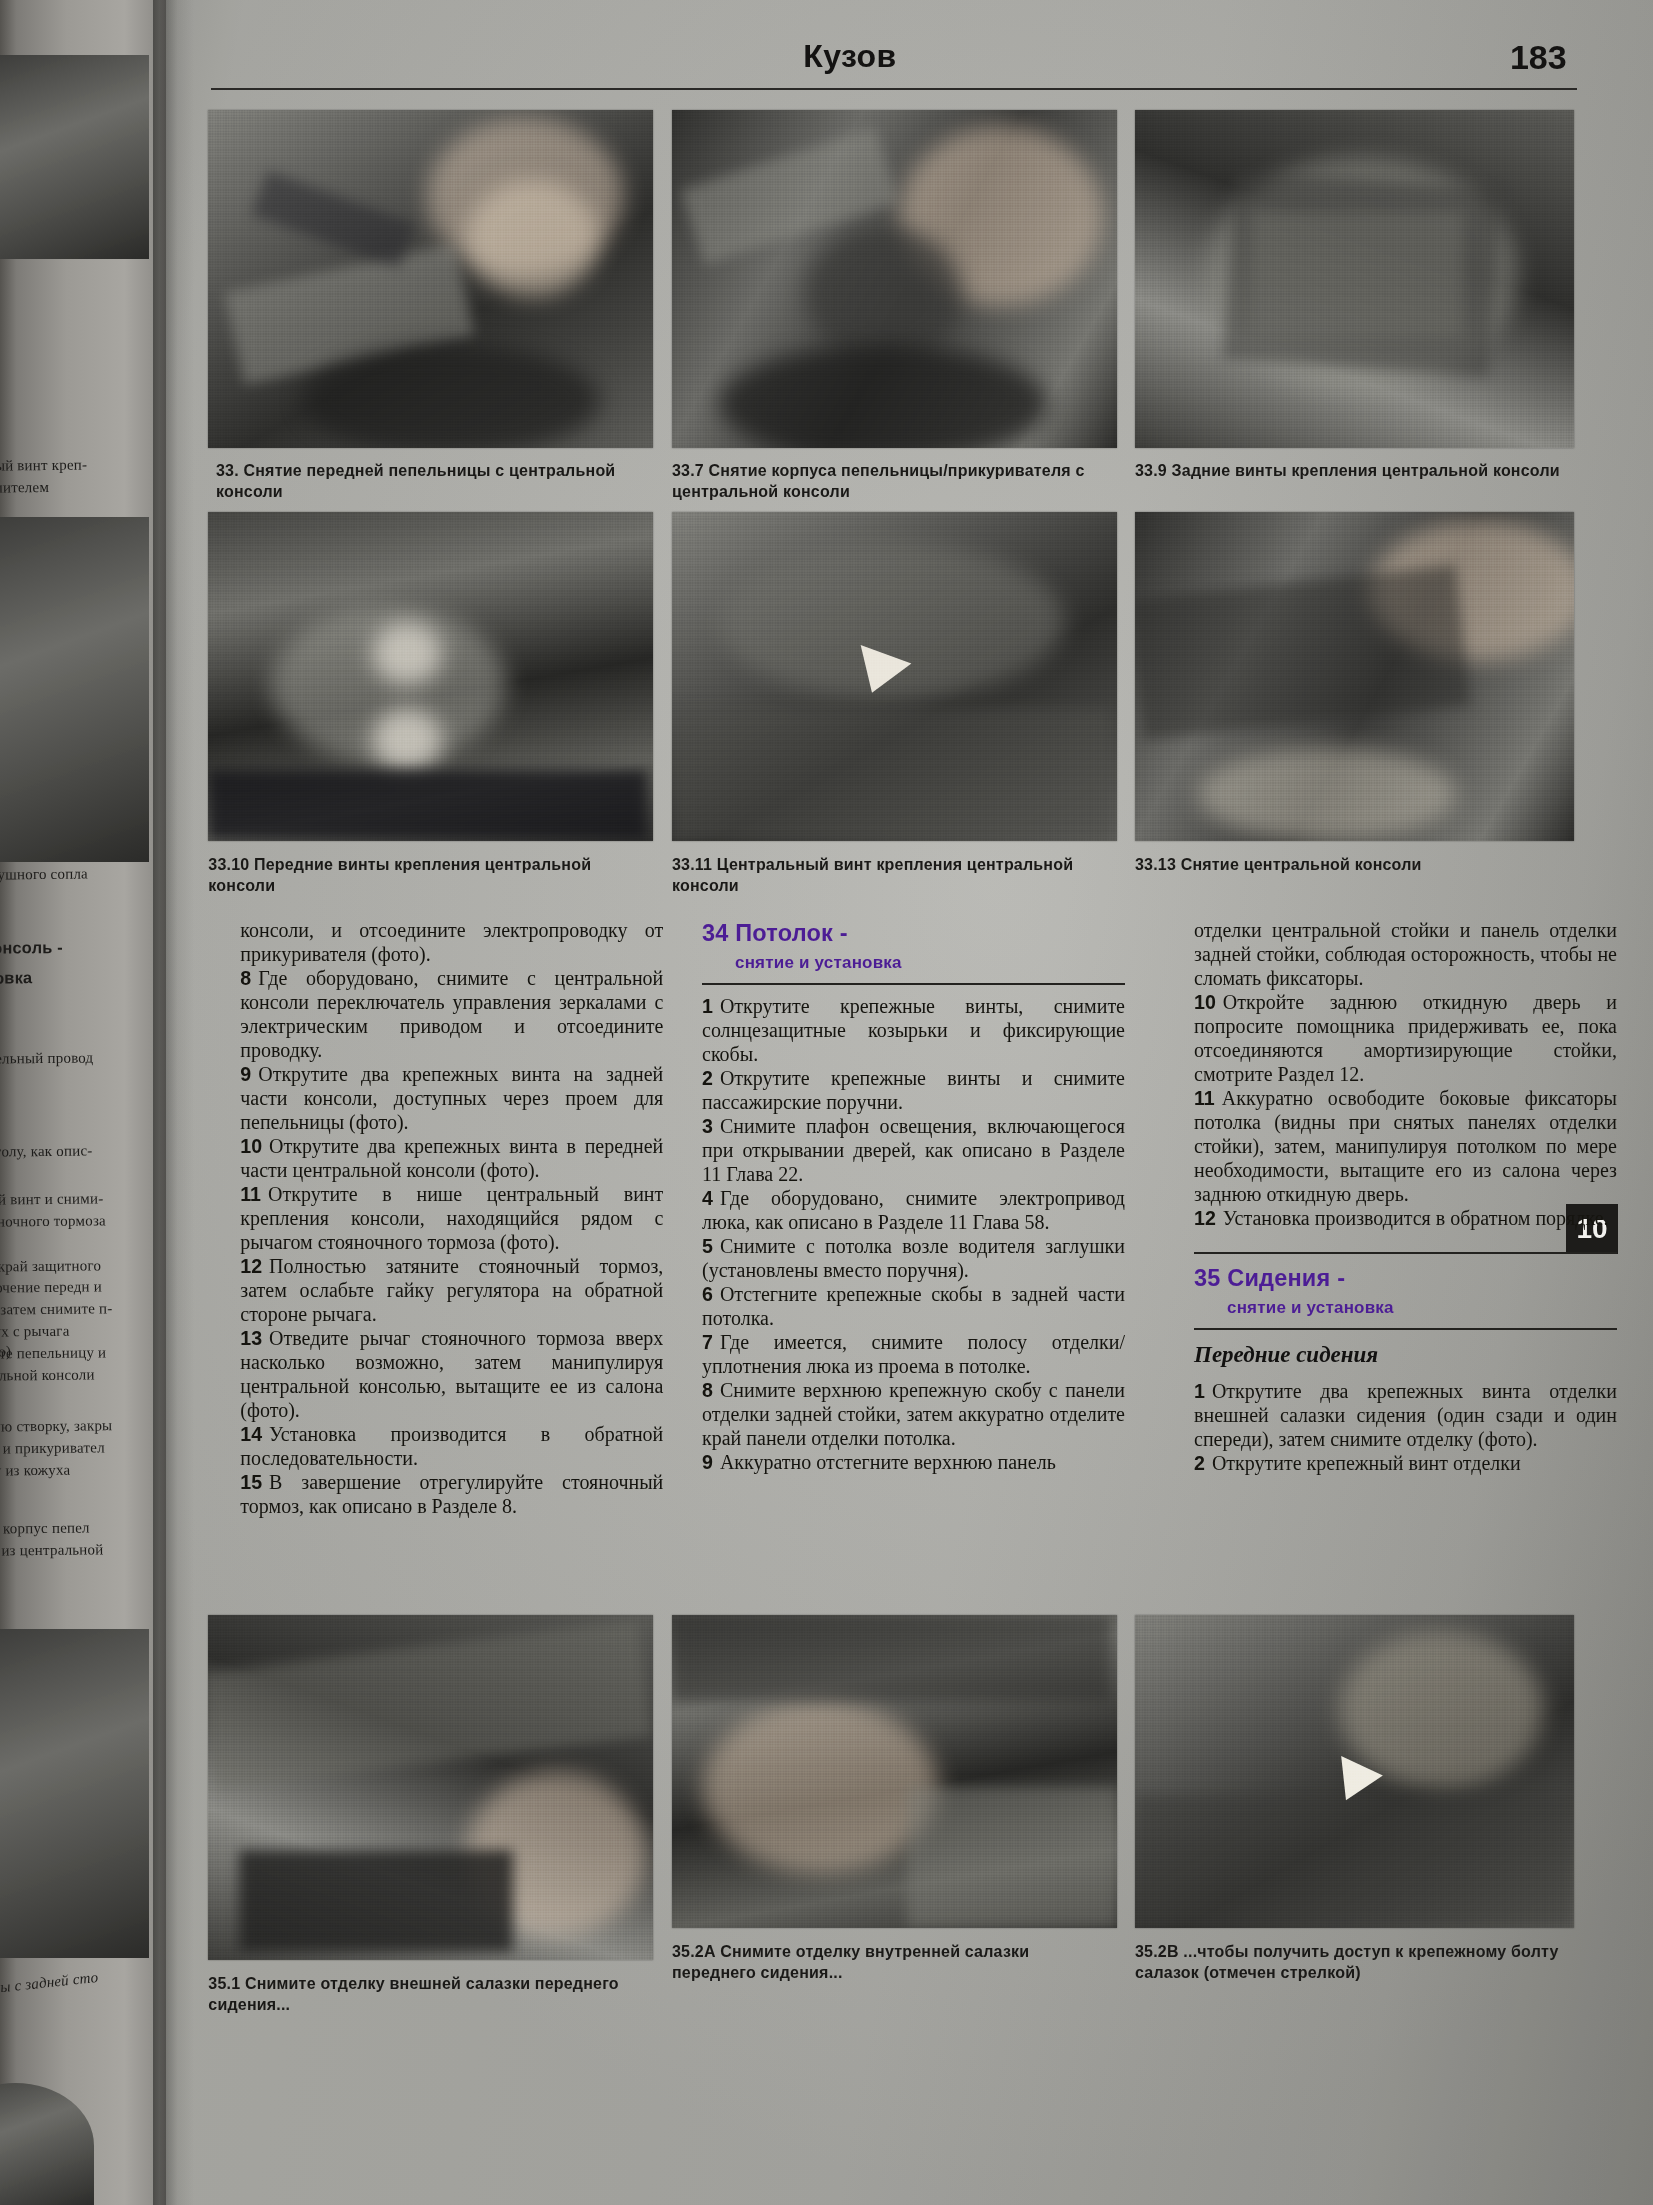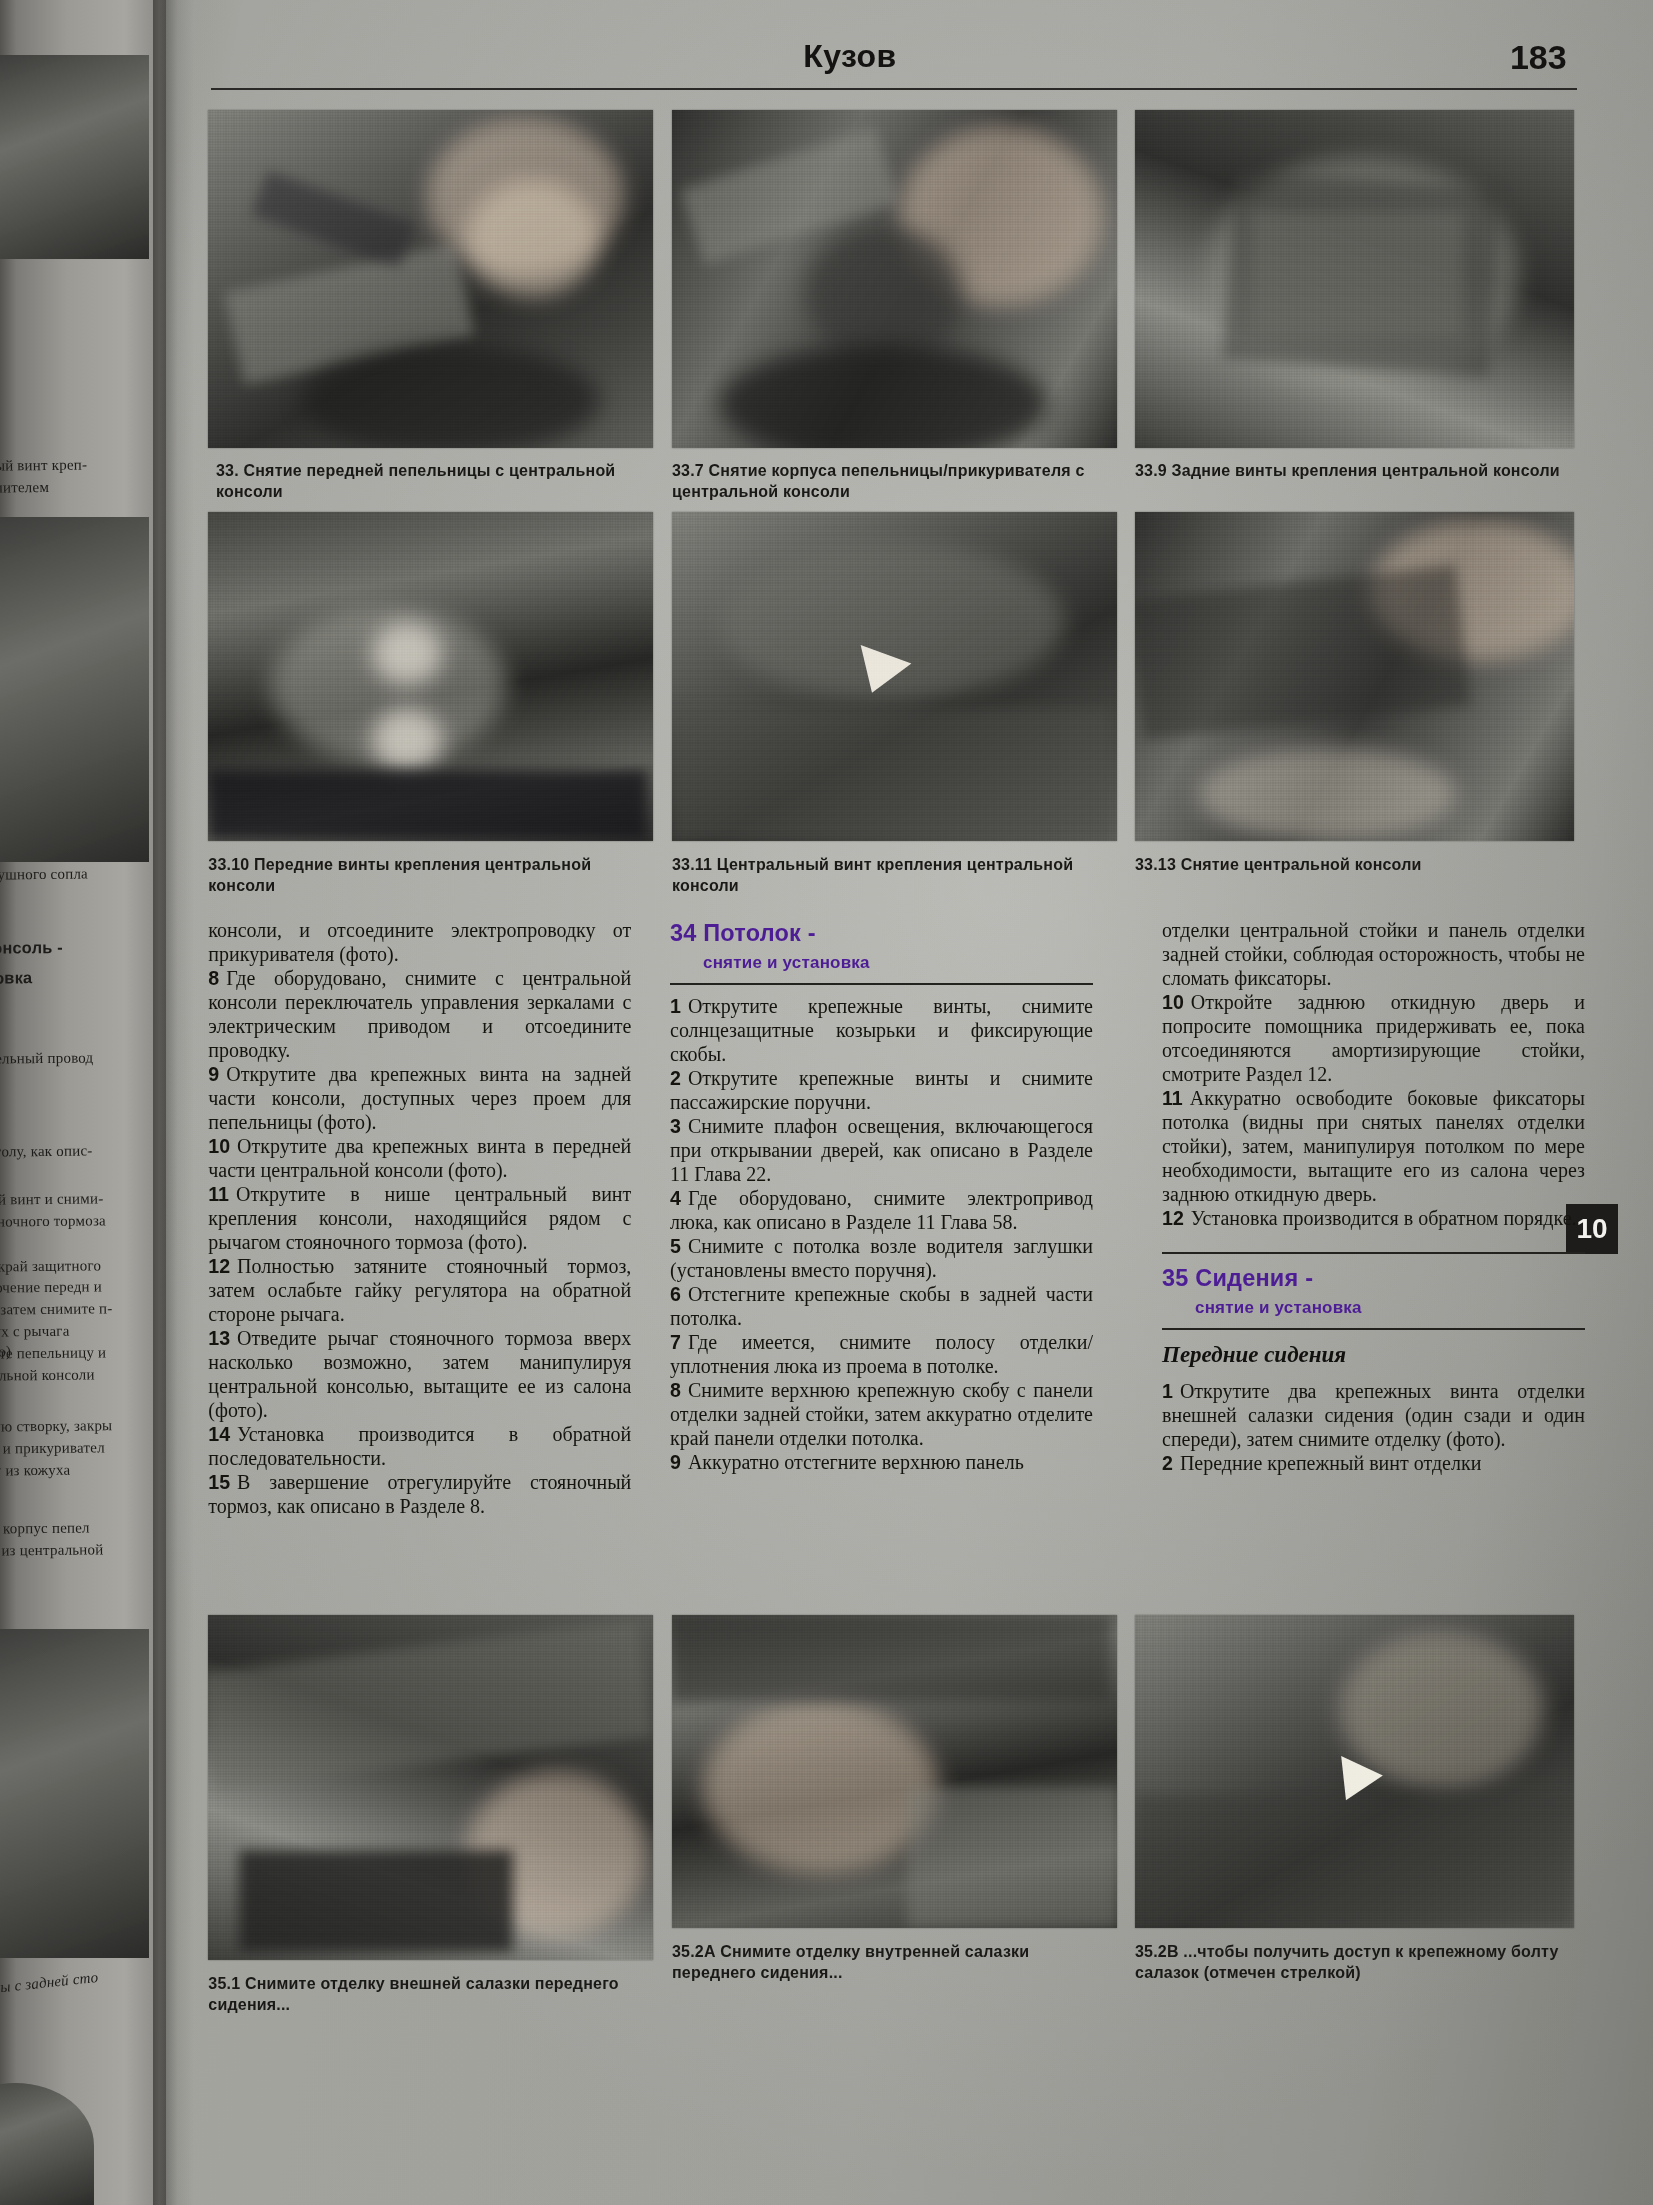--- a/index.html
+++ b/index.html
@@ -153,20 +153,21 @@
 
   
   .col {
     position: absolute;
     width: 423px;
     font-family: "Liberation Serif", serif;
     font-size: 20px;
     line-height: 24px;
     color: #15140f;
     text-align: justify;
+    margin-left: 32px;
   }
   .col p {
     margin: 0;
     text-indent: 0;
   }
   .col p.item {
     margin: 0;
   }
   .num {
     font-family: "Liberation Sans", sans-serif;
@@ -356,21 +357,21 @@
     <div class="gap-m"></div>
     <div class="rule"></div>
     <div class="sec-head">
       <span>35 Сидения -</span>
       <span class="sub">снятие и установка</span>
     </div>
     <div class="rule"></div>
     <div class="subhead-italic">Передние сидения</div>
     <div class="gap-s"></div>
     <p class="item"><span class="num">1</span><span>Открутите два крепежных винта отделки внешней салазки сидения (один сзади и один спереди), затем снимите отделку (фото).</span></p>
-    <p class="item"><span class="num">2</span><span>Передние крепежный винт отделки</span></p>
+    <p class="item"><span class="num">2</span><span>Открутите крепежный винт отделки</span></p>
   </div>
 
   <div class="photo ph-c" style="left:6.3px; top:1615px; width:445px; height:345px;">
     <div class="streak" style="left:0px; top:31px; width:439px; height:117px; background:#6d6d66; transform:rotate(-7deg);"></div>
     <div class="blob" style="left:258px; top:157px; width:180px; height:164px; background:#cdbaa6;"></div>
     <div class="streak" style="left:31px; top:235px; width:274px; height:102px; background:#232322; opacity:0.85;"></div>
     <div class="grain"></div>
   </div>
   <div class="photo ph-d" style="left:470px; top:1615px; width:445px; height:313px;">
     <div class="blob" style="left:31px; top:86px; width:235px; height:172px; background:#c7b49f;"></div>

